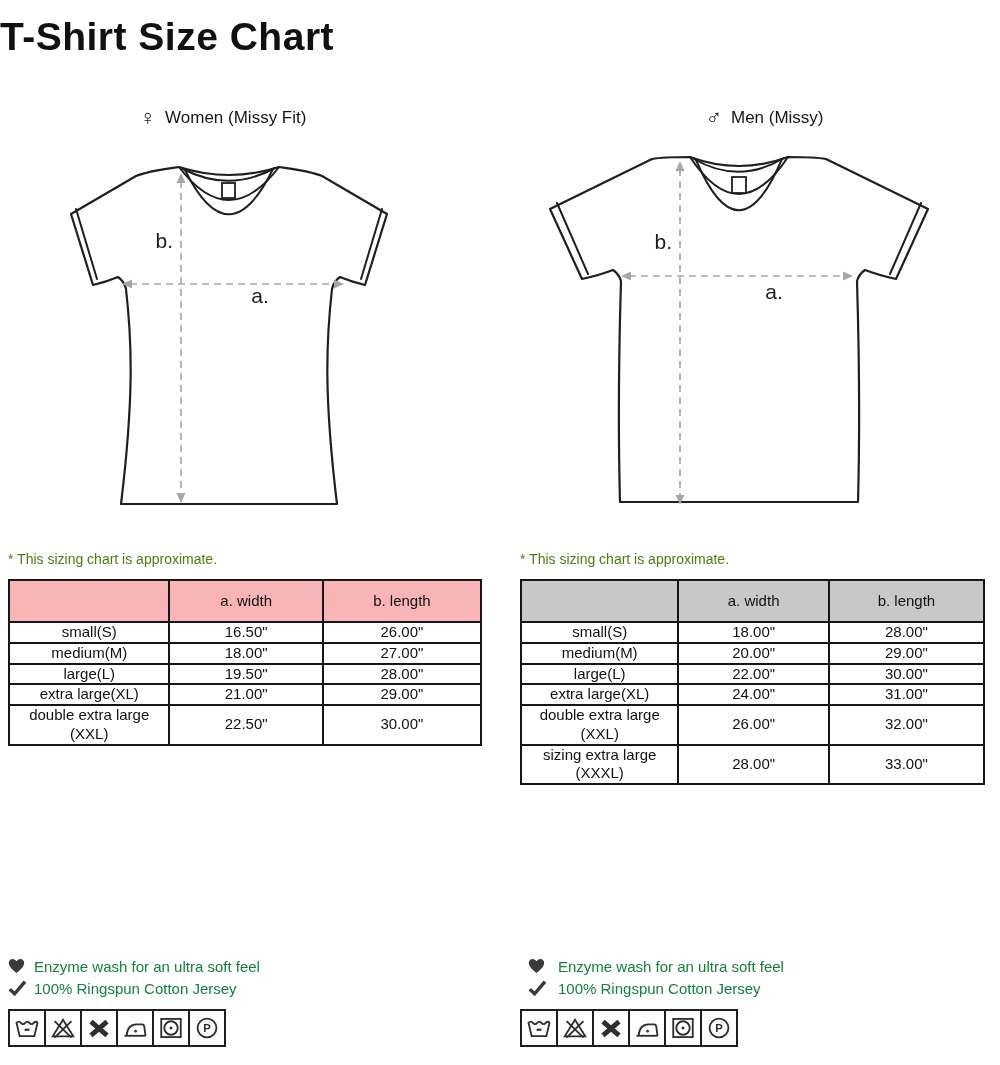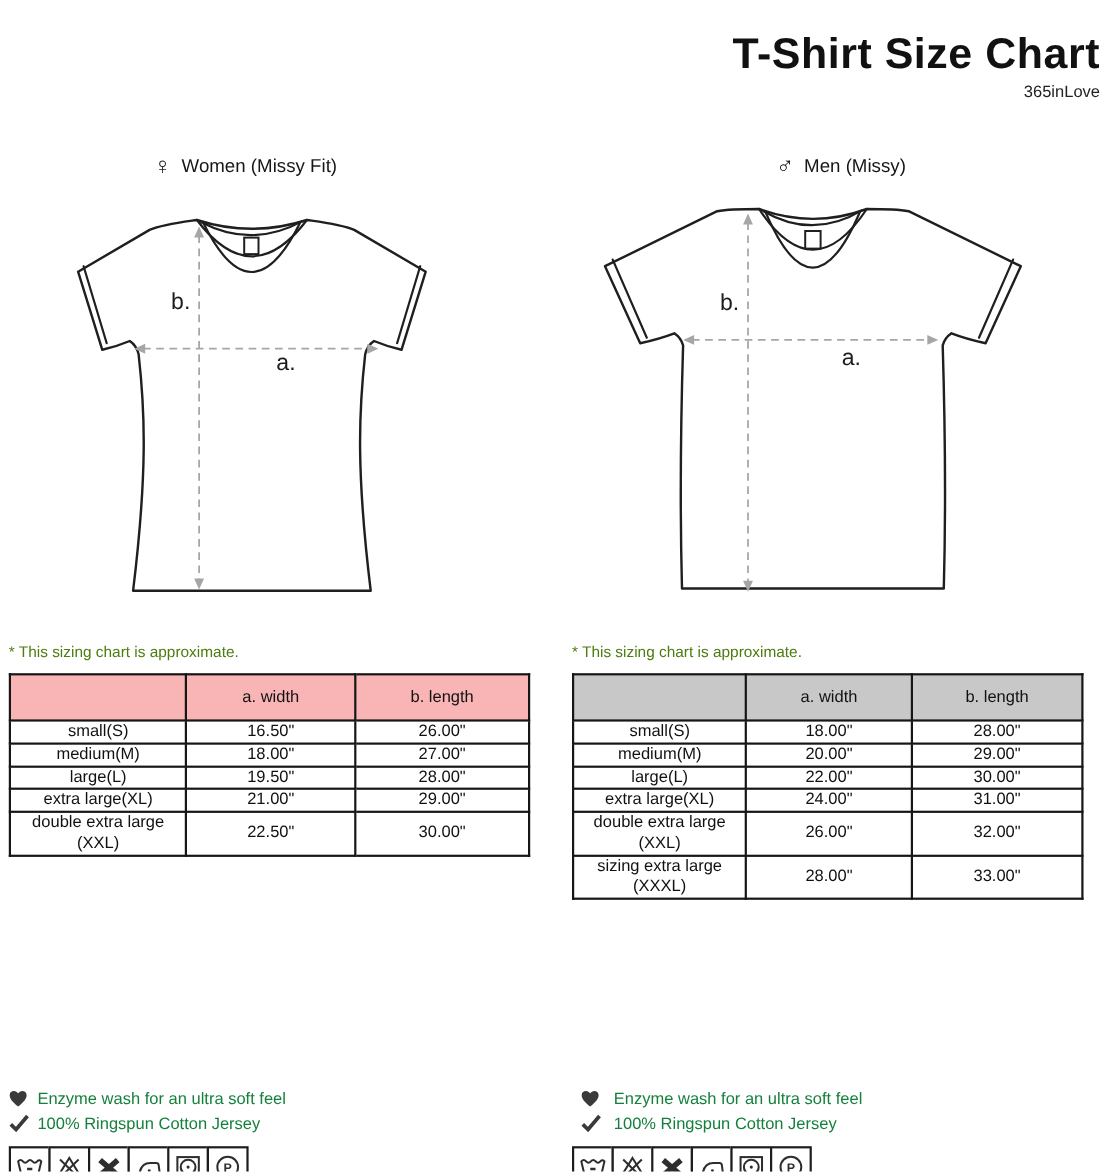--- a/index.html
+++ b/index.html
@@ -2,21 +2,21 @@
 <html><head>
 <meta charset="utf-8">
 <style>
   * { box-sizing: border-box; margin: 0; padding: 0; }
   html, body { background: #ffffff; }
   body {
     width: 1000px; height: 1065px; margin: 0 auto; overflow: hidden;
     font-family: "Liberation Sans", "DejaVu Sans", sans-serif;
     color: #1c1c1c;
   }
-  header { text-align: right; padding-top: 28px; }
+  header { text-align: left; padding-top: 15px; }
   .title { font-size: 39px; font-weight: 700; letter-spacing: 0.5px; color: #111; }
   .subtitle { font-size: 15px; margin-top: 3px; color: #222; }
 
   .columns { display: flex; padding-left: 8px; }
   .col { display: flex; flex-direction: column; }
   .col-women { width: 474px; margin-right: 38px; }
   .col-men   { width: 465px; }
 
   .gender-header {
     margin-top: 46px; height: 26px;
@@ -56,21 +56,20 @@
     display: flex; align-items: center; justify-content: center;
   }
   .care-box + .care-box { margin-left: -2px; }
   .care-box svg { display: block; }
 </style>
 </head>
 <body>
 
 <header>
   <div class="title">T-Shirt Size Chart</div>
-  <div class="subtitle">365inLove</div>
 </header>
 
 <div class="columns">
 
   <section class="col col-women">
     <div class="gender-header">
       <span class="gsym">♀</span>
       <span>Women (Missy Fit)</span>
     </div>
 

